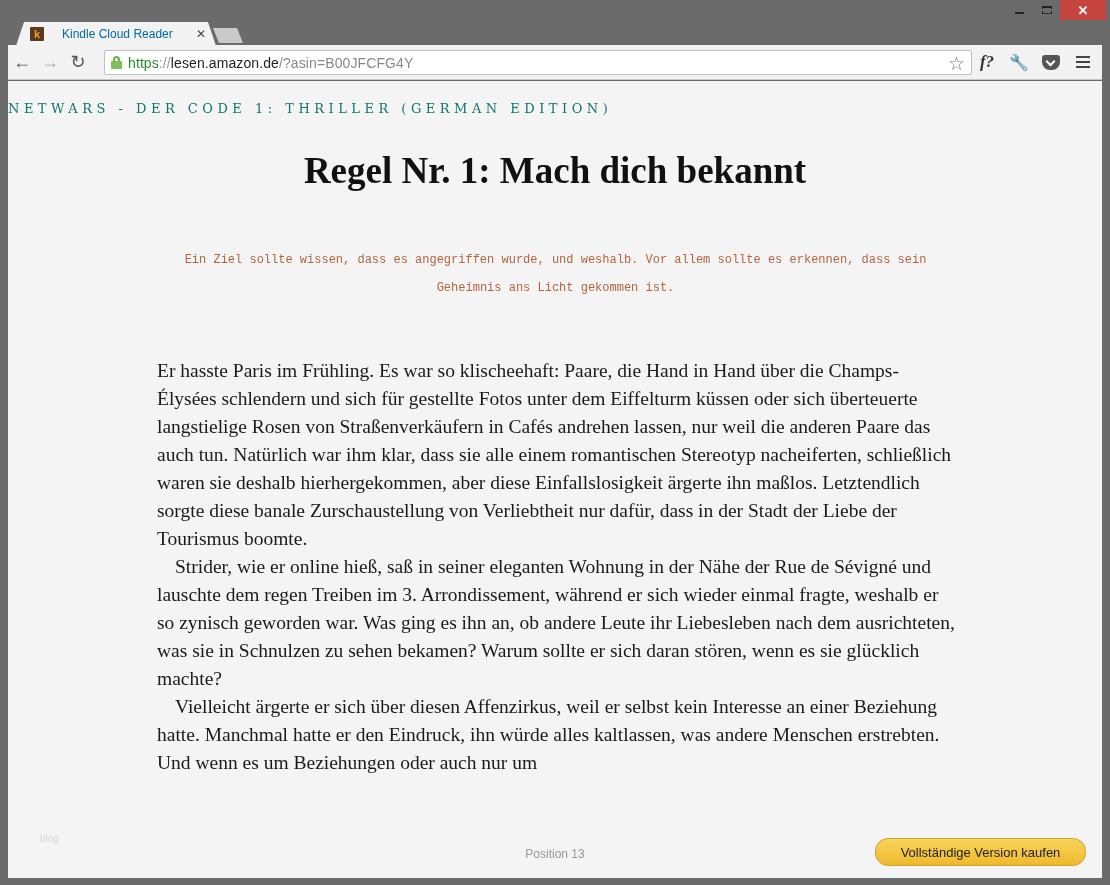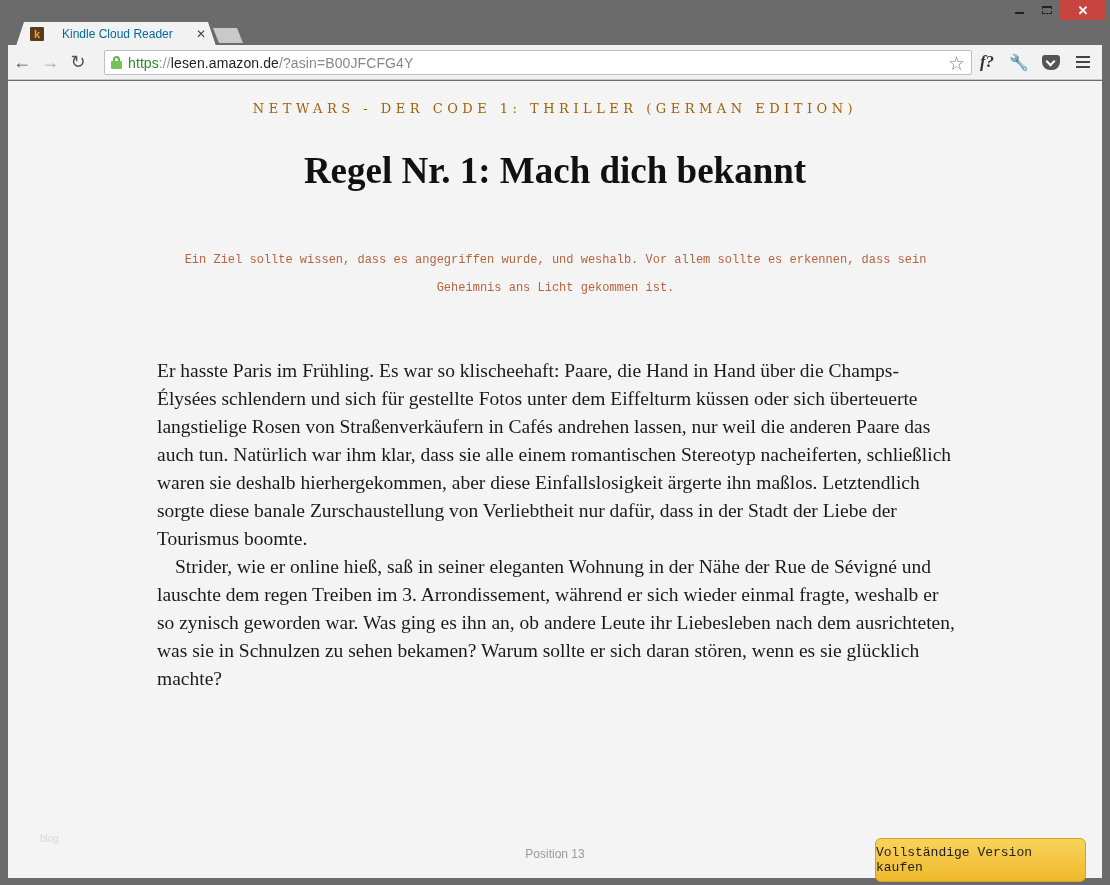--- a/index.html
+++ b/index.html
@@ -48,36 +48,36 @@
   .fq { font-family: "Liberation Serif", serif; font-style: italic; font-weight: bold; font-size: 17px; color: #333; }
   .wrench { font-size: 16px; color: #555; }
   .pocket { width: 18px; height: 15px; background: #555; border-radius: 3px 3px 8px 8px; position: relative; }
   .pocket::after { content: ""; position: absolute; left: 5px; top: 3px; width: 5px; height: 5px; border-right: 2px solid #fff; border-bottom: 2px solid #fff; transform: rotate(45deg); }
   .menu-lines { width: 14px; height: 12px; display: flex; flex-direction: column; justify-content: space-between; }
   .menu-lines span { display: block; height: 2px; background: #444; }
 
   
   .page { position: absolute; top: 81px; left: 8px; width: 1094px; height: 797px; background: #f4f4f4; }
 
-  .book-title { position: absolute; top: 20px; left: 0; width: 100%; text-align: center;
-                font-family: "DejaVu Serif", serif; font-size: 13px; letter-spacing: 4.5px; color: #a16207; }
+  .book-title { position: absolute; top: 20px; left: 0; width: 100%; 
+                font-family: "DejaVu Serif", serif; font-size: 13px; letter-spacing: 4.5px; color: #0f766e; }
   .chapter-title { position: absolute; top: 68px; left: 0; width: 100%; text-align: center;
                    font-family: "Liberation Serif", serif; font-weight: bold; font-size: 37px; color: #111; }
   .epigraph { position: absolute; top: 165px; left: 150px; width: 795px; text-align: center;
               font-family: "Liberation Mono", monospace; font-size: 12px; line-height: 28px; color: #b5643f; }
   .body-text { position: absolute; top: 276px; left: 149px; width: 800px;
                font-family: "Liberation Serif", serif; font-size: 19.5px; line-height: 28px; color: #1a1a1a; }
   .body-text p { margin: 0; }
   .body-text p.indent { text-indent: 18px; }
 
   .watermark { position: absolute; left: 32px; top: 752px; font-size: 10px; color: #d8d8d8; }
   .position { position: absolute; top: 766px; left: 0; width: 1094px; text-align: center; font-size: 12px; color: #999; }
-  .buy-btn { position: absolute; left: 867px; top: 757px; width: 211px; height: 44px;
-             background: linear-gradient(#f8d35a, #f0b92d); border: 1px solid #d2a12a; border-radius: 6px;
-             font-size: 13px; color: #222; display: flex; align-items: center; justify-content: center; cursor: pointer; font-family: Liberation Mono, monospace; }
+  .buy-btn { position: absolute; left: 867px; top: 757px; width: 211px; height: 28px;
+             background: linear-gradient(#f8d35a, #f0b92d); border: 1px solid #d2a12a; border-radius: 13px;
+             font-size: 13px; color: #222; display: flex; align-items: center; justify-content: center; cursor: pointer; }
 </style>
 </head>
 <body>
 
 <div class="window">
 
   <div class="win-controls">
     <div class="win-btn">
         <div class="win-min-bar"></div>
       </div>
@@ -141,19 +141,20 @@
   </div>
 
   <div class="page">
     <div class="book-title">NETWARS - DER CODE 1: THRILLER (GERMAN EDITION)</div>
     <h1 class="chapter-title">Regel Nr. 1: Mach dich bekannt</h1>
     <div class="epigraph">Ein Ziel sollte wissen, dass es angegriffen wurde, und weshalb. Vor allem sollte es erkennen, dass sein Geheimnis ans Licht gekommen ist.</div>
 
     <div class="body-text">
       <p>Er hasste Paris im Frühling. Es war so klischeehaft: Paare, die Hand in Hand über die Champs-Élysées schlendern und sich für gestellte Fotos unter dem Eiffelturm küssen oder sich überteuerte langstielige Rosen von Straßenverkäufern in Cafés andrehen lassen, nur weil die anderen Paare das auch tun. Natürlich war ihm klar, dass sie alle einem romantischen Stereotyp nacheiferten, schließlich waren sie deshalb hierhergekommen, aber diese Einfallslosigkeit ärgerte ihn maßlos. Letztendlich sorgte diese banale Zurschaustellung von Verliebtheit nur dafür, dass in der Stadt der Liebe der Tourismus boomte.</p>
       <p class="indent">Strider, wie er online hieß, saß in seiner eleganten Wohnung in der Nähe der Rue de Sévigné und lauschte dem regen Treiben im 3. Arrondissement, während er sich wieder einmal fragte, weshalb er so zynisch geworden war. Was ging es ihn an, ob andere Leute ihr Liebesleben nach dem ausrichteten, was sie in Schnulzen zu sehen bekamen? Warum sollte er sich daran stören, wenn es sie glücklich machte?</p>
+      <p class="indent">Vielleicht ärgerte er sich über diesen Affenzirkus, weil er selbst kein Interesse an einer Beziehung hatte. Manchmal hatte er den Eindruck, ihn würde alles kaltlassen, was andere Menschen erstrebten. Und wenn es um Beziehungen oder auch nur um</p>
     </div>
 
     <div class="watermark">blog</div>
     <div class="position">Position 13</div>
     <div class="buy-btn">Vollständige Version kaufen</div>
   </div>
 </div>
 
 </body></html>

